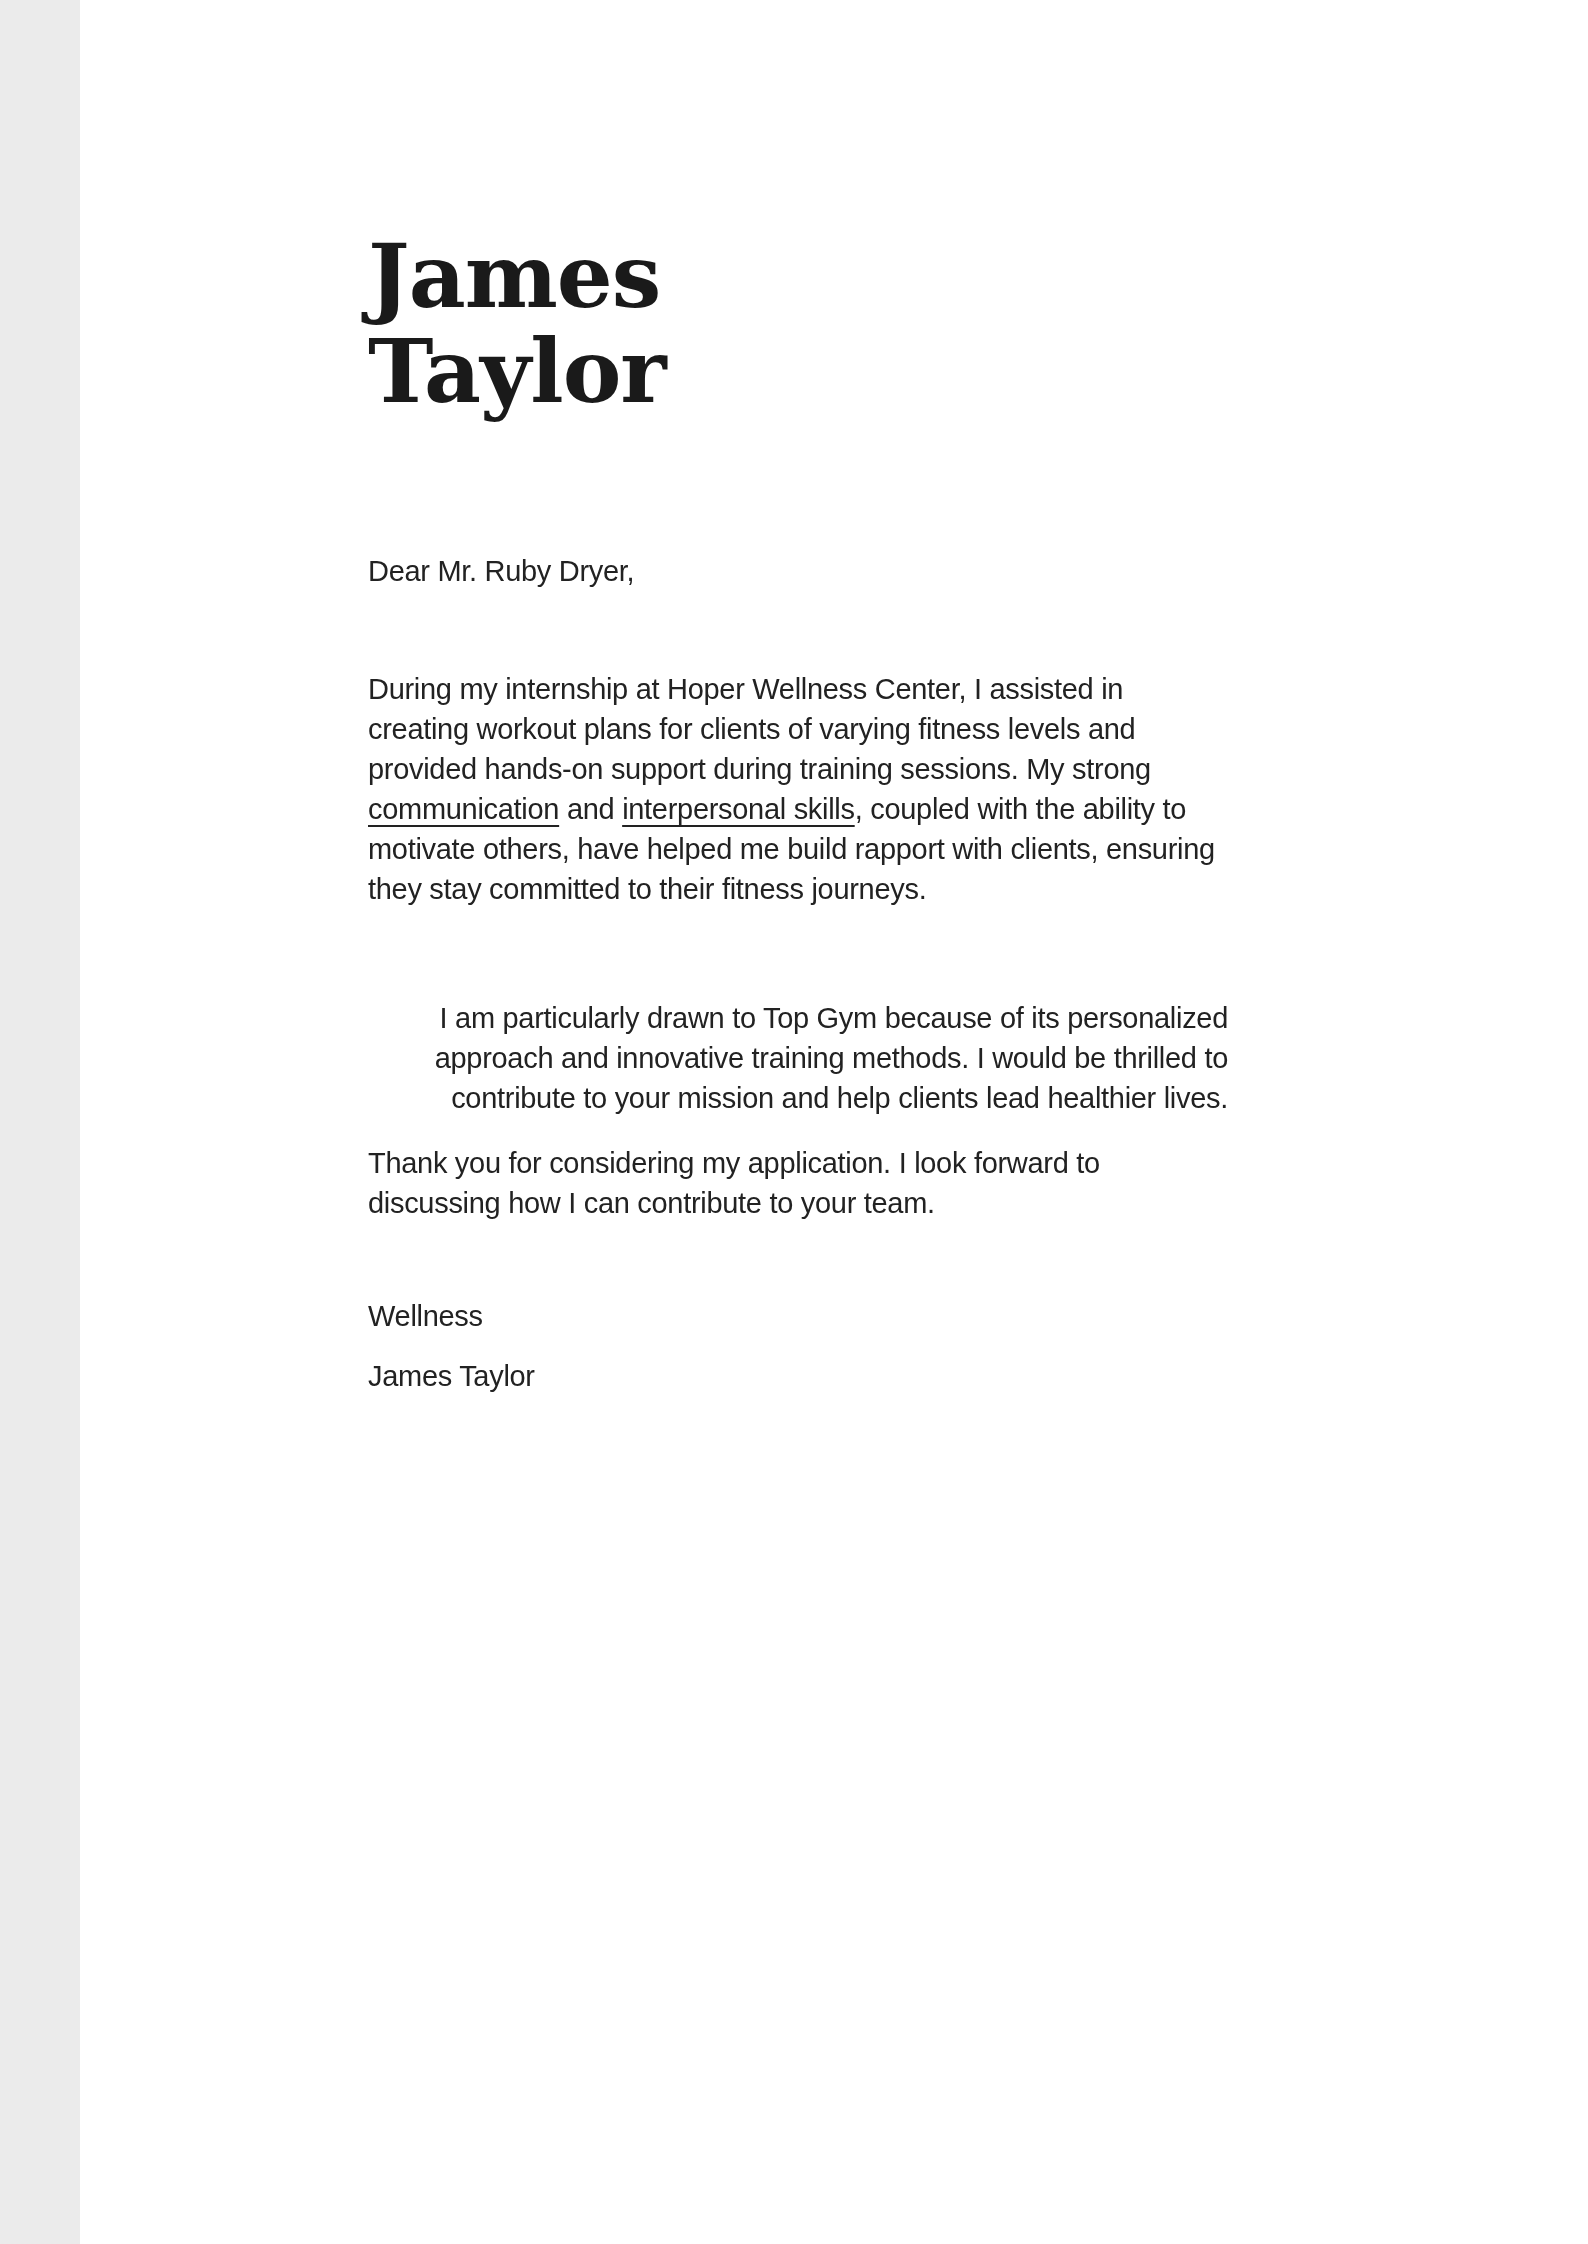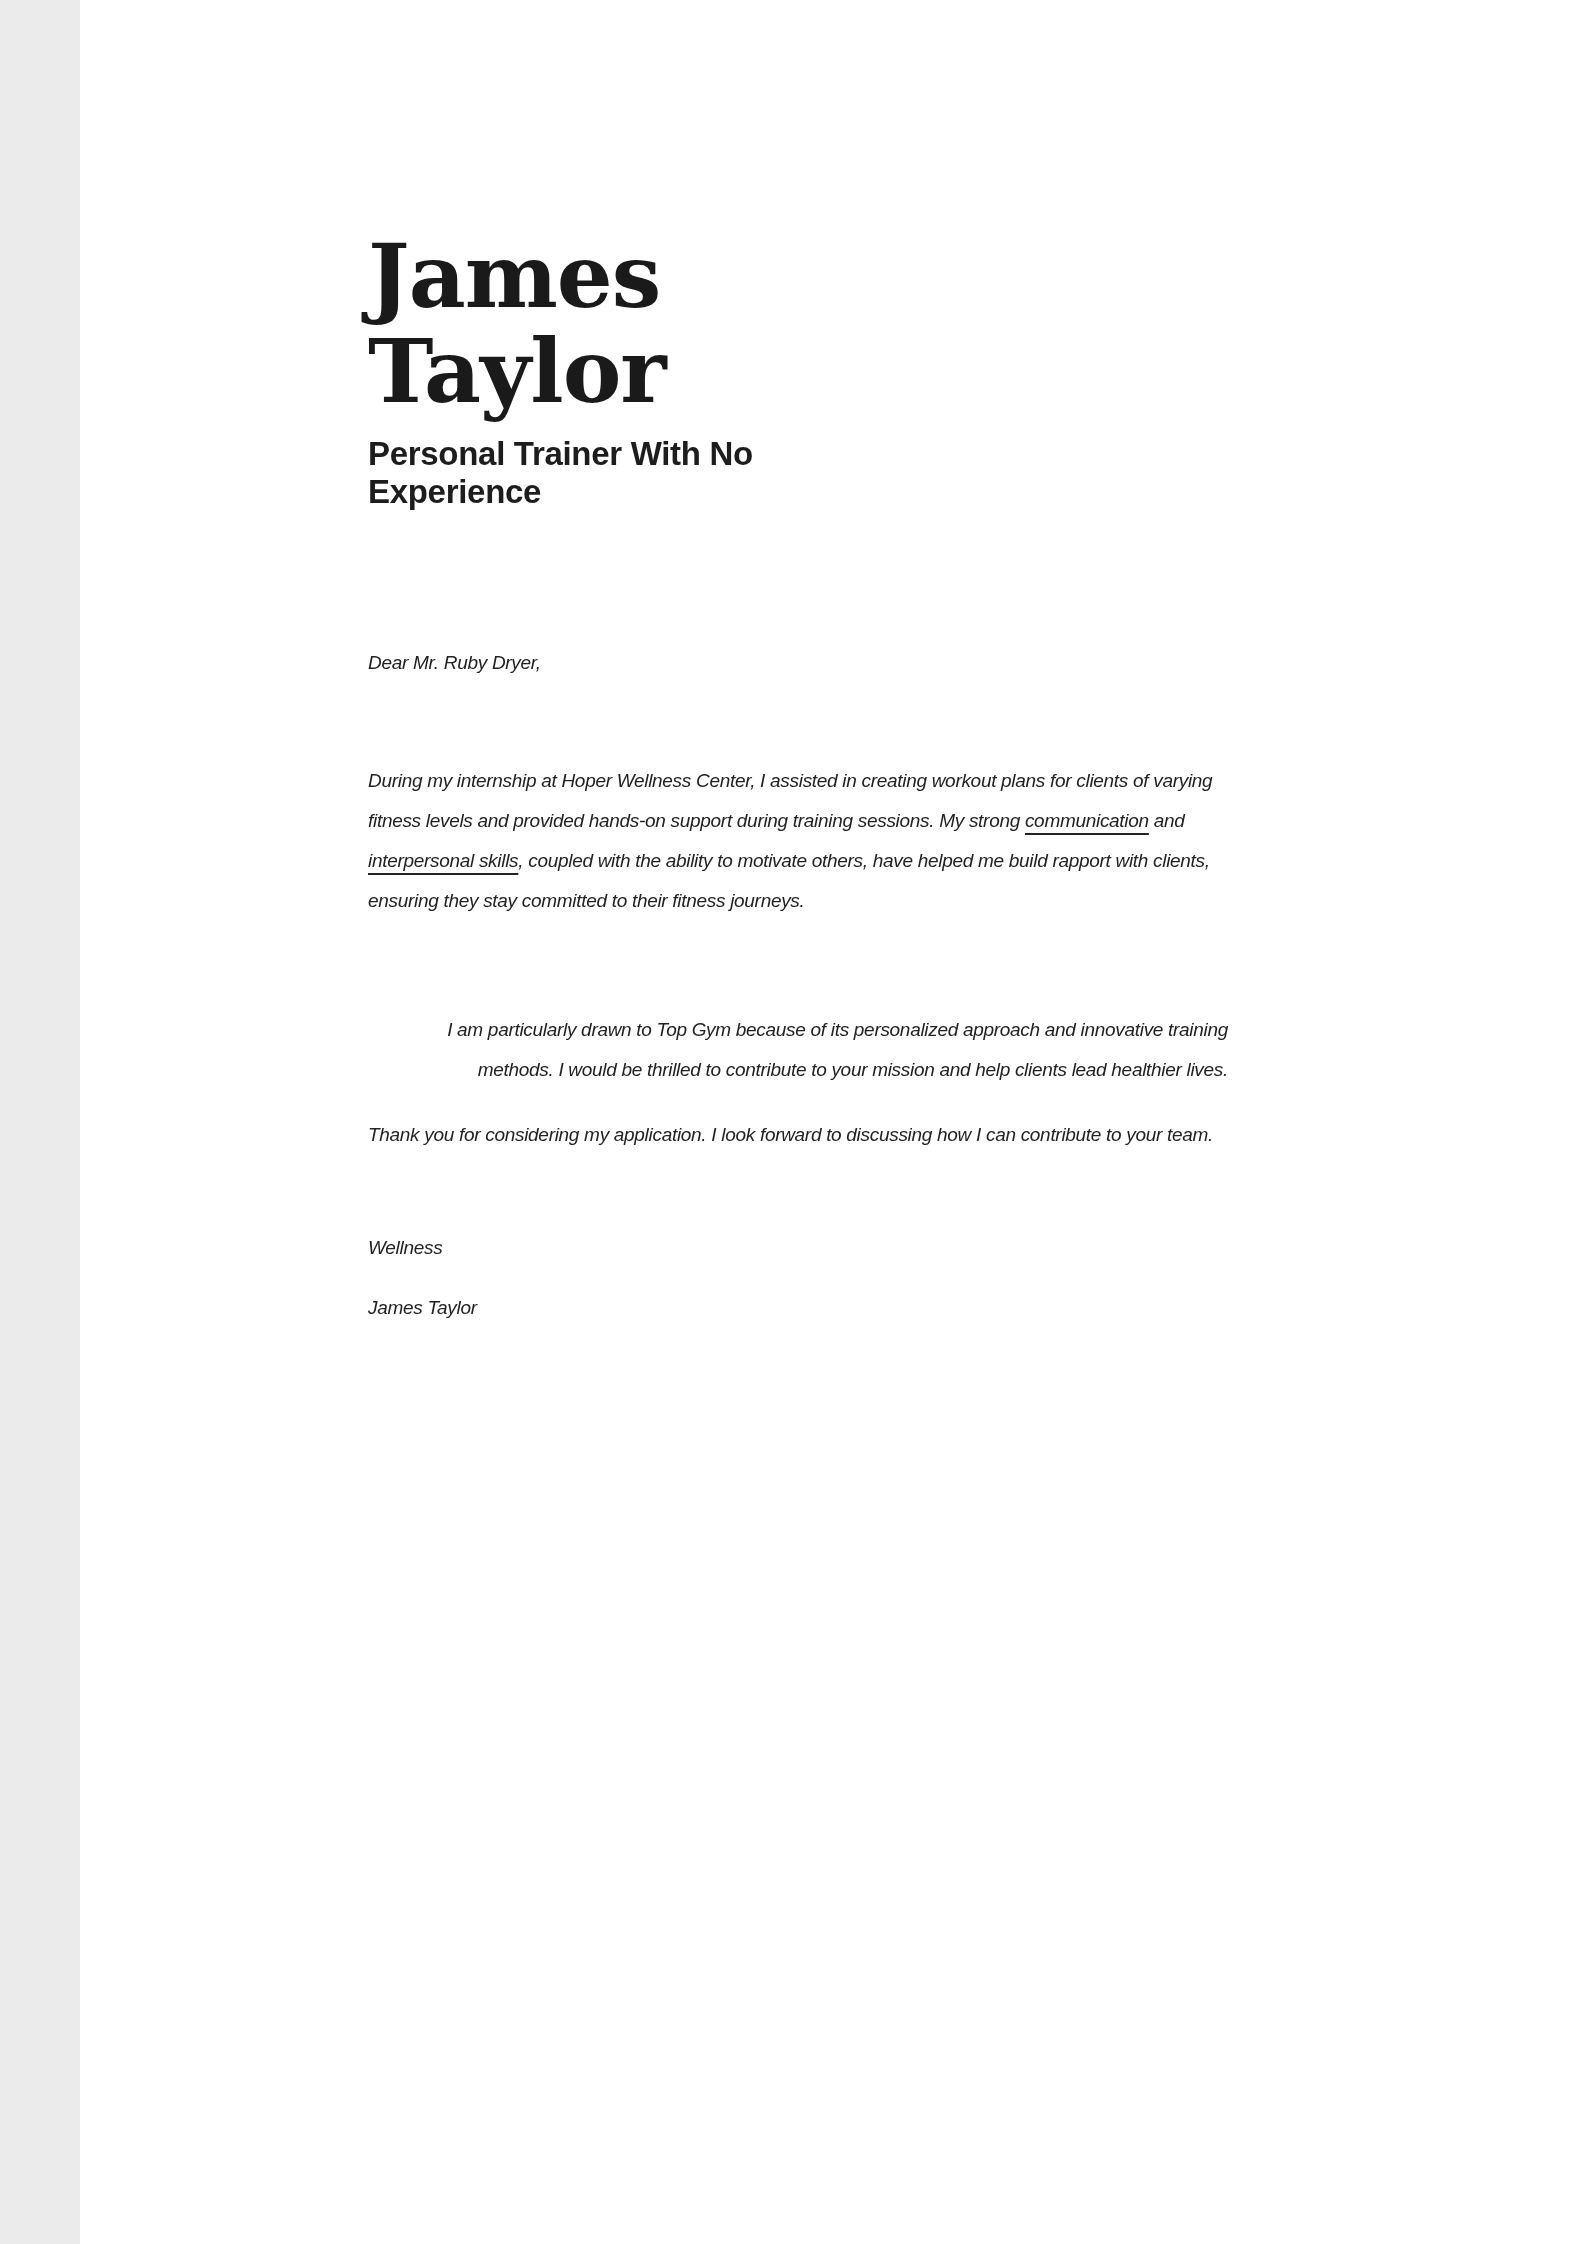--- a/index.html
+++ b/index.html
@@ -42,22 +42,21 @@
     font-family: "Liberation Sans", sans-serif;
     font-weight: 700;
     font-size: 33px;
     line-height: 38px;
     letter-spacing: -0.3px;
     color: #1d1d1d;
     margin: 16px 0 0 0;
     max-width: 470px;
   }
   .letter {
-    font-style: italic;
-    font-size: 19px;
+    font-size: 29px;
     line-height: 40px;
     letter-spacing: -0.3px;
     color: #222222;
     width: 860px;
   }
   .letter p {
     margin: 0;
   }
   .greeting   { margin-top: 132px !important; }
   .para-1     { margin-top: 67px  !important; }
@@ -74,21 +73,20 @@
 </style>
 </head>
 <body style="background: rgb(255, 255, 255);">
 
 <div class="side-strip" style="background: rgb(235, 235, 235);"></div>
 
 <div class="content">
 
   <h1 class="name" style="color: rgb(26, 26, 26);">James Taylor</h1>
 
-  <div class="job-title">Personal Trainer With No Experience</div>
 
   <div class="letter" style="color: rgb(34, 34, 34);">
 
     <p class="greeting">Dear Mr. Ruby Dryer,</p>
 
 
     <p class="para-2"><span>During my internship at Hoper Wellness Center, I assisted in creating workout plans for clients of varying fitness levels and provided hands-on support during training sessions. My strong </span><span class="u">communication</span><span> and </span><span class="u">interpersonal skills</span><span>, coupled with the ability to motivate others, have helped me build rapport with clients, ensuring they stay committed to their fitness journeys.</span></p>
 
     <p class="para-3">I am particularly drawn to Top Gym because of its personalized approach and innovative training methods. I would be thrilled to contribute to your mission and help clients lead healthier lives.</p>
 

